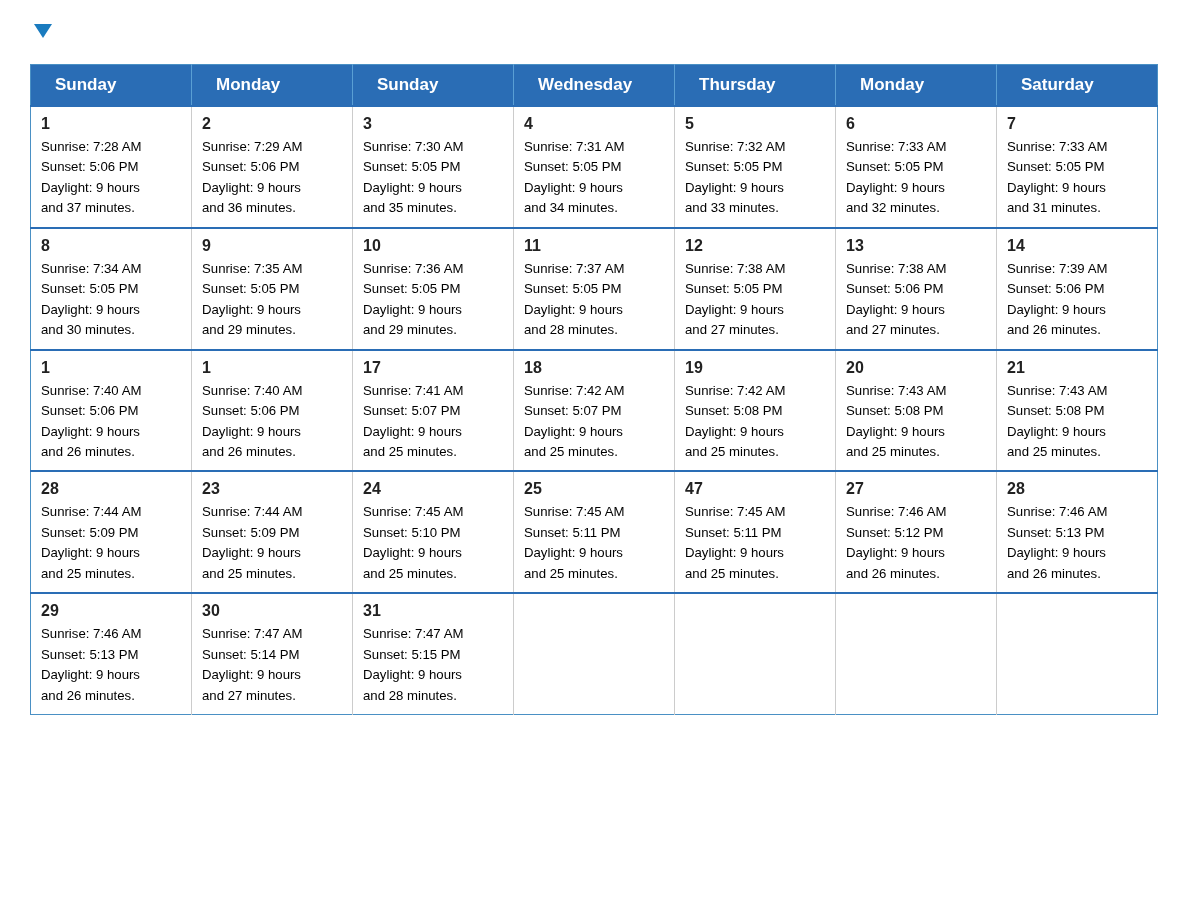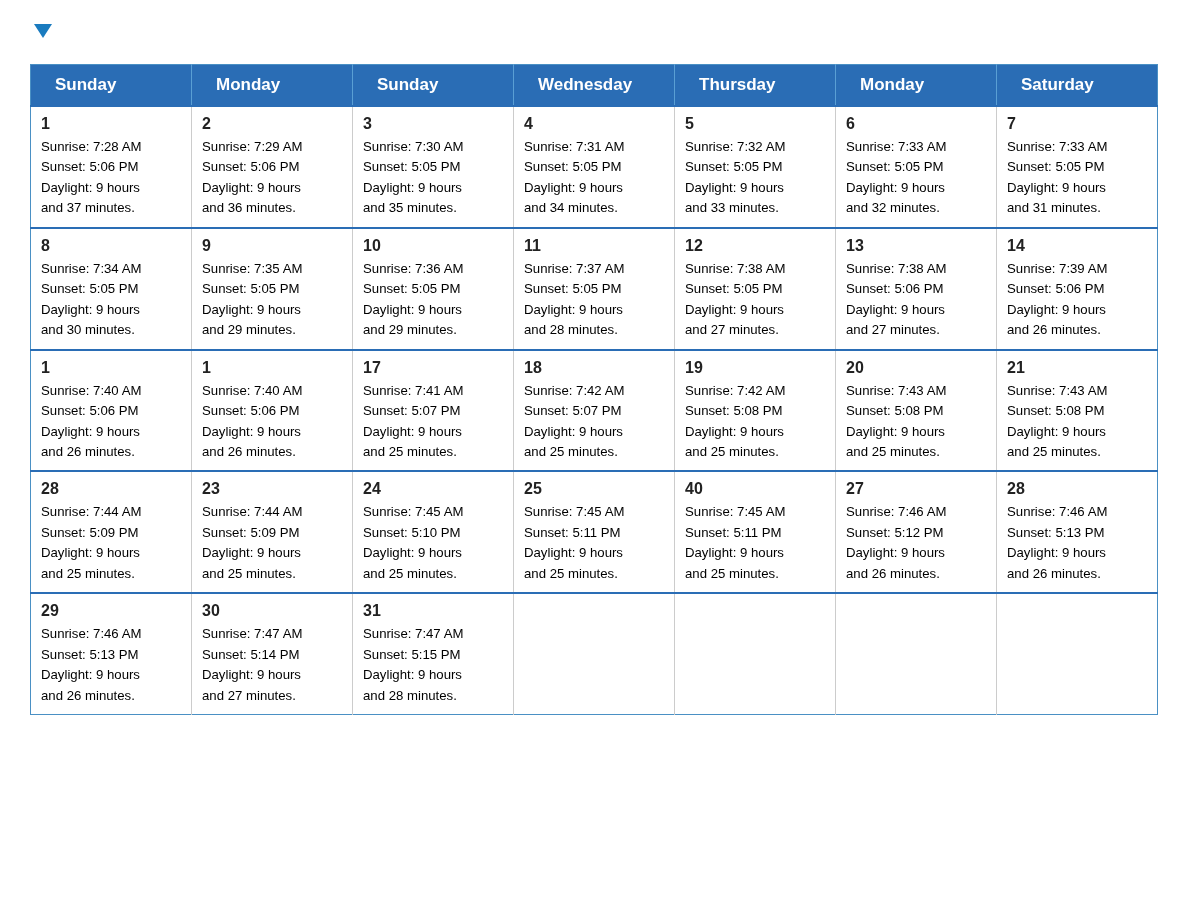--- a/index.html
+++ b/index.html
@@ -364,21 +364,21 @@
         <td>
         <span class="day-number">25</span>
         <div class="day-info">
           Sunrise: 7:45 AM<br>
           Sunset: 5:11 PM<br>
           Daylight: 9 hours<br>
           and 25 minutes.
         </div>
       </td>
         <td>
-        <span class="day-number">40</span>
+        <span class="day-number">47</span>
         <div class="day-info">
           Sunrise: 7:45 AM<br>
           Sunset: 5:11 PM<br>
           Daylight: 9 hours<br>
           and 25 minutes.
         </div>
       </td>
         <td>
         <span class="day-number">27</span>
         <div class="day-info">

